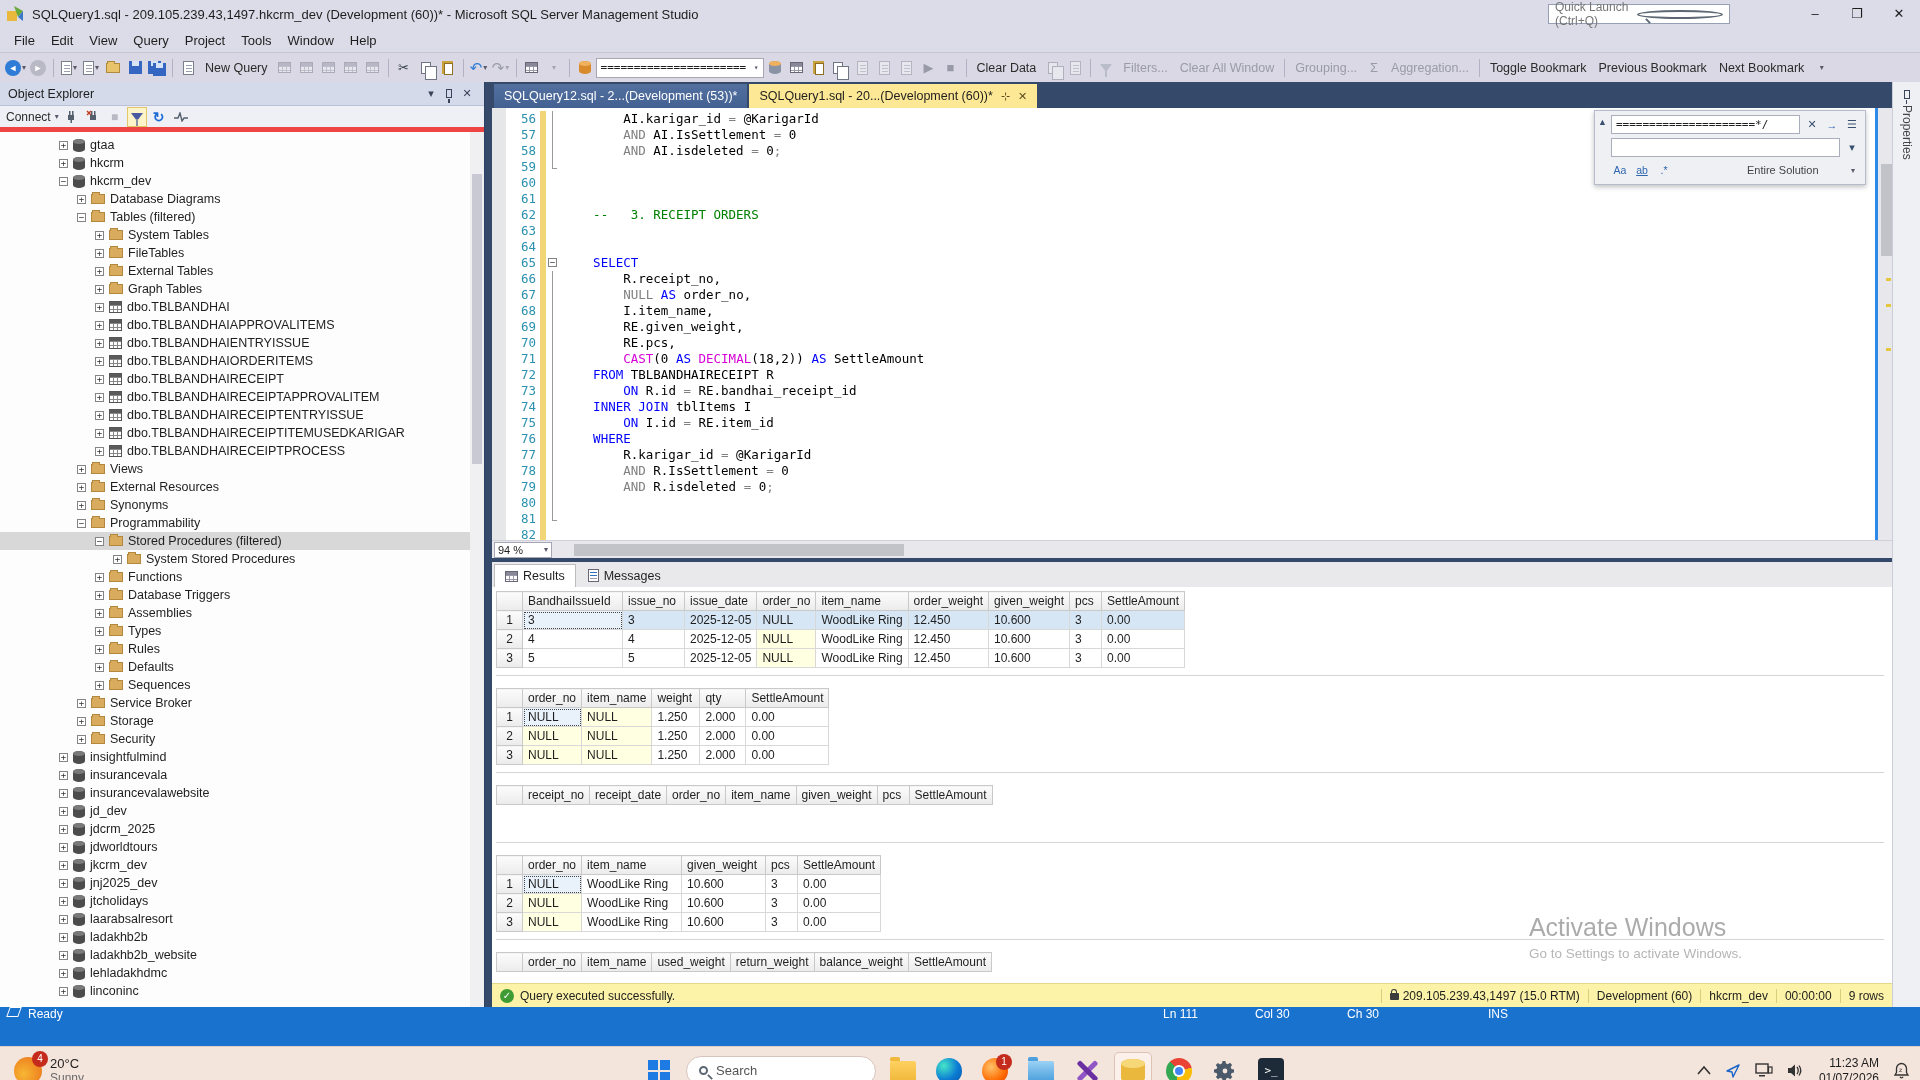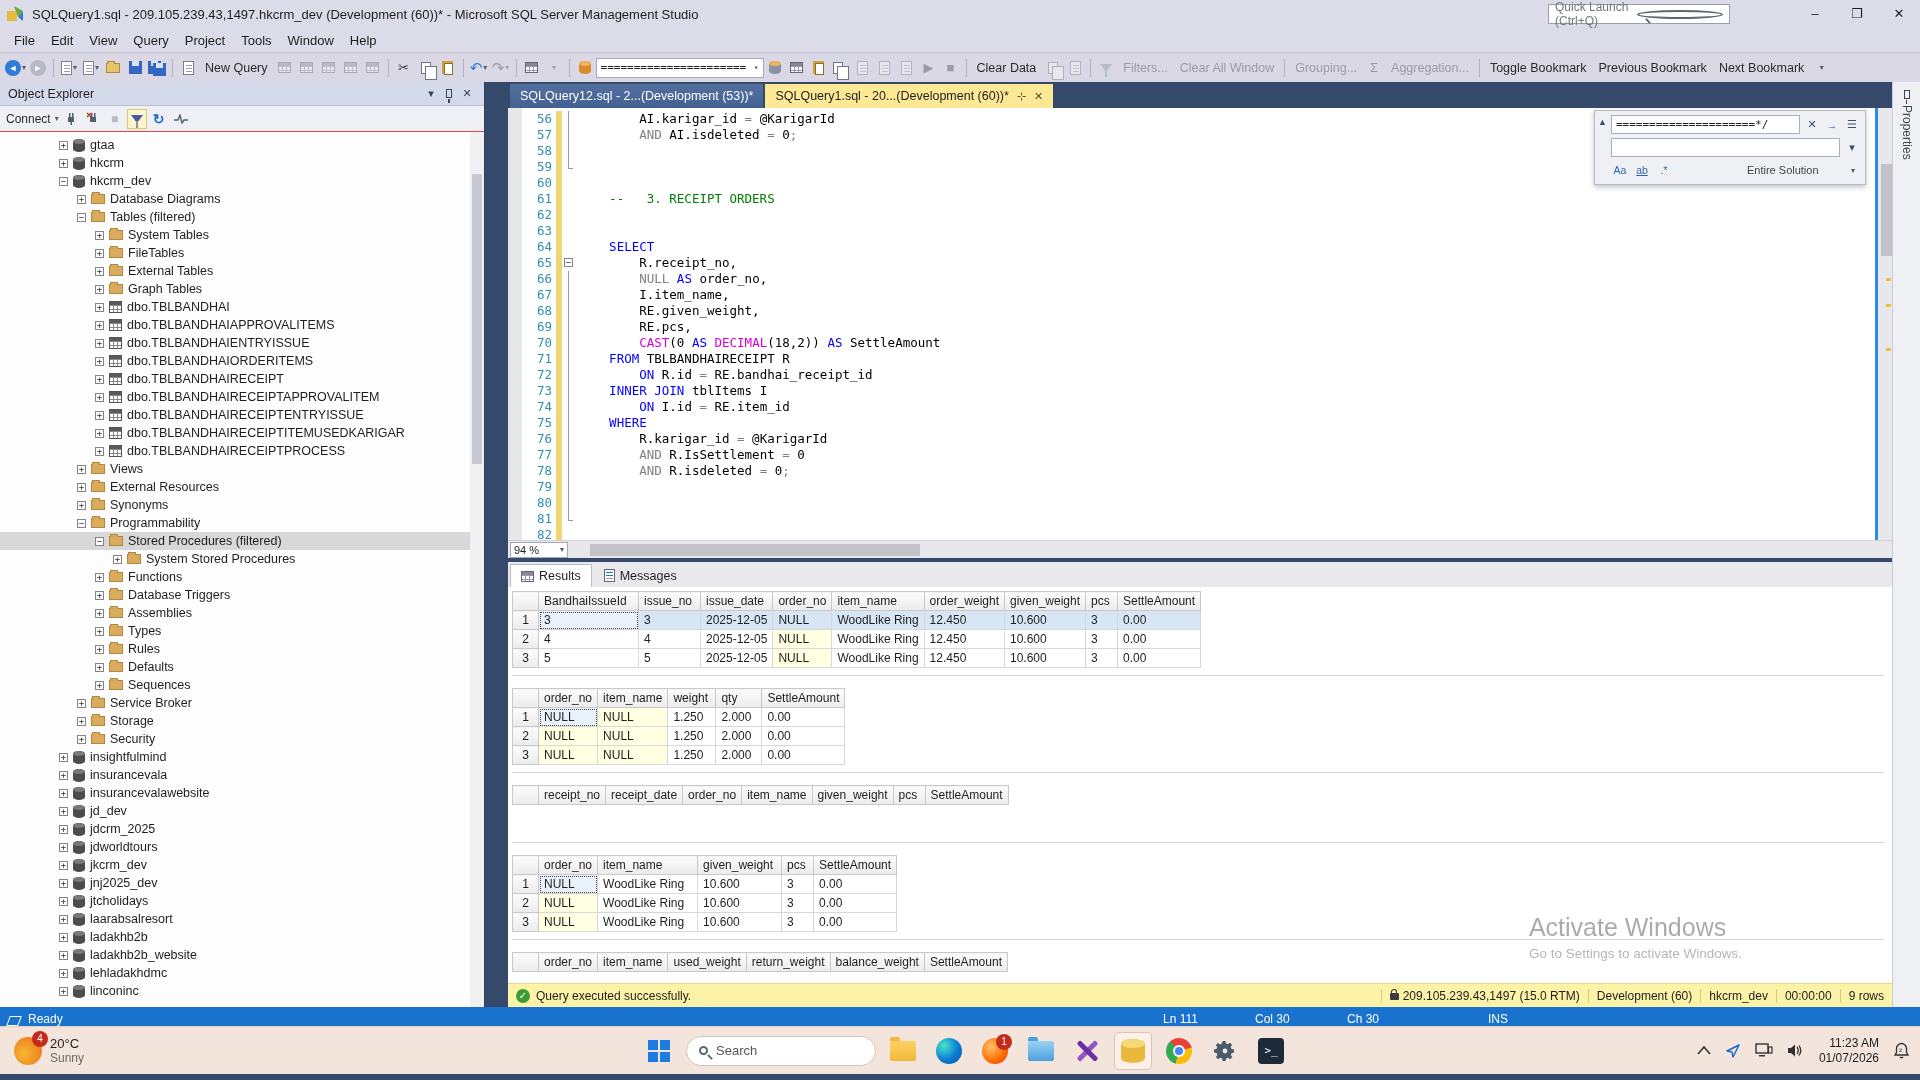--- a/index.html
+++ b/index.html
@@ -45,41 +45,41 @@
   .ic-funnel { width:0; height:0; border-left:6px solid transparent; border-right:6px solid transparent; border-top:8px solid #8a93a3; display:inline-block; position:relative; }
   .ic-funnel::after { content:""; position:absolute; left:-1px; top:-2px; width:2px; height:7px; background:#8a93a3; }
   
   .main { display:flex; height:925px; }
   .oe { width:485px; background:#f0f0f4; display:flex; flex-direction:column; border-right:1px solid #2c4164; }
   .oe-header { height:24px; background:#d4daea; display:flex; align-items:center; padding:0 8px; font-size:12.5px; color:#1e1e1e; border-bottom:1px solid #b9c2d8; }
   .oe-header .sp { flex:1; }
   .oe-header .hbtn { width:18px; text-align:center; color:#3a4458; font-size:11px; }
   .pin-ic { width:6px; height:9px; border:1.5px solid #3a4458; display:inline-block; position:relative; }
   .pin-ic::after { content:""; position:absolute; left:1px; top:9px; width:1.5px; height:4px; background:#3a4458; }
-  .oe-toolbar { height:26px; background:#eef0f6; display:flex; align-items:center; padding:0 6px; gap:2px; border-bottom:1px solid #ef4444; font-size:12px; color:#2b2b2b; }
+  .oe-toolbar { height:26px; background:#eef0f6; display:flex; align-items:center; padding:0 6px; gap:2px; border-bottom:5px solid #ef4444; font-size:12px; color:#2b2b2b; }
   .oe-tb-btn { display:inline-flex; align-items:center; gap:3px; }
   .oe-tb-ic { width:20px; height:20px; display:inline-flex; align-items:center; justify-content:center; }
   .oe-tb-ic.boxed { border:1px solid #e2c76a; background:#fdf4c9; }
   .refresh { color:#1c6bd6; font-size:14px; font-weight:bold; }
   .oe-tree { flex:1; background:#fdfdfe; position:relative; overflow:hidden; font-size:12.5px; color:#1e1e1e; padding-top:4px; }
   .tree-row { height:18px; display:flex; align-items:center; gap:5px; white-space:nowrap; }
   .tree-row.selected { background:#d8d8d8; }
   .exp { width:9px; height:9px; border:1px solid #848484; background:#fff; font-size:9px; line-height:7px; text-align:center; color:#333; flex:none; font-family:"DejaVu Sans Mono",monospace; }
   .t-db { width:12px; height:13px; background:#4c4c4c; border-radius:6px/3px; position:relative; flex:none; }
   .t-db::before { content:""; position:absolute; top:0; left:0; right:0; height:5px; border-radius:50%; background:#7a7a7a; }
   .t-fld { width:14px; height:10px; background:#d8ab5e; border:1px solid #b3873c; position:relative; flex:none; }
   .t-fld::before { content:""; position:absolute; top:-3px; left:0; width:6px; height:2px; background:#d8ab5e; border:1px solid #b3873c; border-bottom:none; }
   .t-tbl { width:13px; height:12px; border:1px solid #555; flex:none; background:
     linear-gradient(#5a5a5a 3px,transparent 3px),
     repeating-linear-gradient(90deg,transparent 0 3px,#888 3px 4px),
     repeating-linear-gradient(transparent 0 3px,#888 3px 4px),#fff; }
   .oe-scroll { position:absolute; right:0; top:0; width:14px; height:100%; background:#f0f0f2; }
   .oe-thumb { position:absolute; left:2px; top:42px; width:10px; height:290px; background:#c8c9d2; }
   .splitter-v { width:7px; background:#35496b; }
-  .editor-stack { flex:1; display:flex; flex-direction:column; min-width:0;margin-left:16px; }
+  .editor-stack { flex:1; display:flex; flex-direction:column; min-width:0; }
   .tabstrip { height:26px; background:#35496b; display:flex; align-items:flex-end; gap:2px; padding-left:2px; }
   .tab { height:24px; display:flex; align-items:center; padding:0 10px; font-size:12.5px; }
   .tab.inactive { background:linear-gradient(#53709f,#426192); color:#fff; }
   .tab.active { background:#fde995; color:#1e1e1e; gap:8px; }
   .tab .tglyph { font-size:11px; color:#5a4d1e; }
   .editor { height:432px; background:#fff; display:flex; position:relative; overflow:hidden; }
   .bp-margin { width:14px; background:#e6e7e8; }
   .lnum-col { width:34px; background:#fff; color:#2b91af; font-family:"DejaVu Sans Mono",monospace; font-size:12.5px; text-align:right; padding:3px 4px 0 0; line-height:16px; }
   .change-col { width:6px; background:#fff; padding-top:3px; }
   .change-col .chg { height:16px; background:#f2d574; }
@@ -125,21 +125,21 @@
   .watermark .w1 { font-size:25px; }
   .watermark .w2 { font-size:13.5px; margin-top:4px; color:rgba(150,150,150,.7); }
   .execbar { height:24px; background:#fcf3a8; border-top:1px solid #e3d98a; display:flex; align-items:center; padding:0 8px; font-size:12px; color:#1e1e1e; flex:none; }
   .okcirc { width:14px; height:14px; border-radius:50%; background:#3f9c35; color:#fff; font-size:10px; line-height:14px; text-align:center; margin-right:6px; flex:none; }
   .exec-right { margin-left:auto; display:flex; align-items:center; gap:8px; }
   .exec-sep { width:1px; height:14px; background:#d9cd7e; }
   .lock-ic { width:9px; height:7px; background:#3c3c3c; border-radius:1px; position:relative; margin-right:4px; display:inline-block; }
   .lock-ic::before { content:""; position:absolute; left:1.5px; top:-4px; width:4px; height:4px; border:1.5px solid #3c3c3c; border-bottom:none; border-radius:3px 3px 0 0; }
   .props-strip { width:28px; background:#eef0f4; border-left:1px solid #c9cdd8; display:flex; flex-direction:column; align-items:center; padding-top:8px; }
   .props-strip .vtext { writing-mode:vertical-rl; font-size:12px; color:#444; margin-top:6px; }
-  .statusbar { height:19px; background:#1a72cf; color:#fff; font-size:12px; display:flex; align-items:flex-end; padding:0 8px; position:relative; }
+  .statusbar { height:39px; background:#1a72cf; color:#fff; font-size:12px; display:flex; align-items:flex-start; padding:0 8px; position:relative; }
   .para-ic { width:12px; height:10px; border:1.5px solid #fff; transform:skewX(-20deg); margin-right:8px; }
   .sb-item { position:absolute; }
   .taskbar { height:48px; background:#f3e4dc; border-top:1px solid #e0cfc7; position:relative; display:flex; align-items:center; }
   .weather { position:absolute; left:14px; display:flex; align-items:center; gap:8px; }
   .sun { width:28px; height:28px; border-radius:50%; background:radial-gradient(circle at 35% 60%,#f7b733,#ee8321 70%); position:relative; }
   .badge { position:absolute; top:-6px; right:-6px; width:16px; height:16px; border-radius:50%; background:#c42b1c; color:#fff; font-size:10px; line-height:16px; text-align:center; }
   .weather .wt { font-size:13px; color:#1e1e1e; }
   .weather .wc { font-size:12px; color:#6b6b6b; }
   .tb-center { position:absolute; left:640px; display:flex; align-items:center; gap:8px; }
   .start { width:22px; height:22px; display:grid; grid-template-columns:10px 10px; grid-template-rows:10px 10px; gap:2px; }
@@ -719,20 +719,21 @@
           <div class="fold-cell line"></div>
           <div class="fold-cell line"></div>
           <div class="fold-cell line"></div>
           <div class="fold-cell line"></div>
           <div class="fold-cell line"></div>
           <div class="fold-cell end"></div>
           <div class="fold-cell "></div>
         </div>
       <div class="code-col">
           <div class="code-line">        AI.karigar_id <span class="op">=</span> @KarigarId</div>
+          <div class="code-line">        <span class="op">AND</span> AI.IsSettlement <span class="op">=</span> 0</div>
           <div class="code-line">        <span class="op">AND</span> AI.isdeleted <span class="op">=</span> 0<span class="op">;</span></div>
           <div class="code-line"> </div>
           <div class="code-line"> </div>
           <div class="code-line"> </div>
           <div class="code-line"><span class="com">    --   3. RECEIPT ORDERS</span></div>
           <div class="code-line"> </div>
           <div class="code-line"> </div>
           <div class="code-line">    <span class="kw">SELECT</span></div>
           <div class="code-line">        R.receipt_no,</div>
           <div class="code-line">        <span class="op">NULL</span> <span class="kw">AS</span> order_no,</div>

